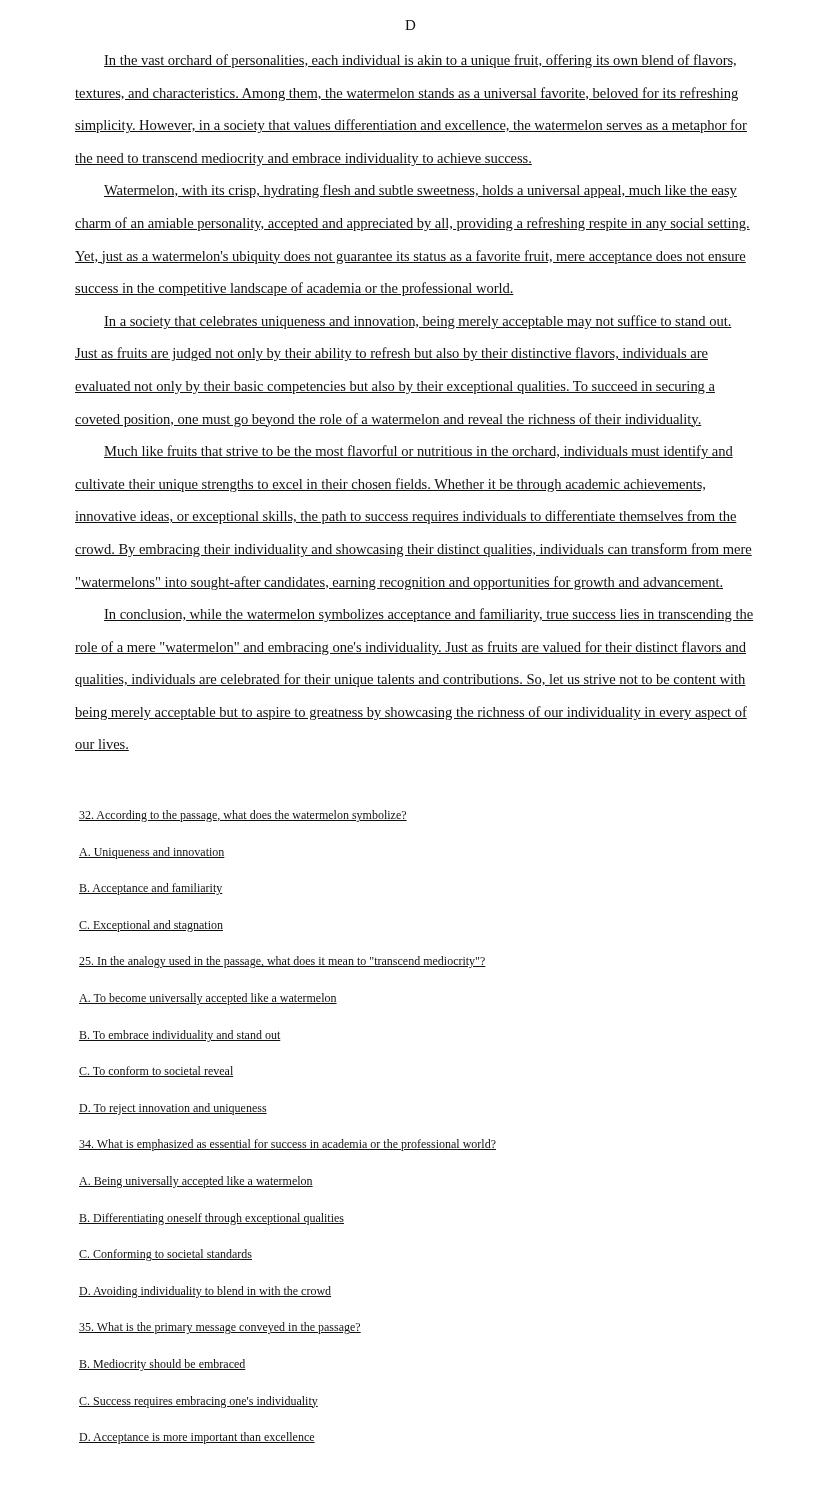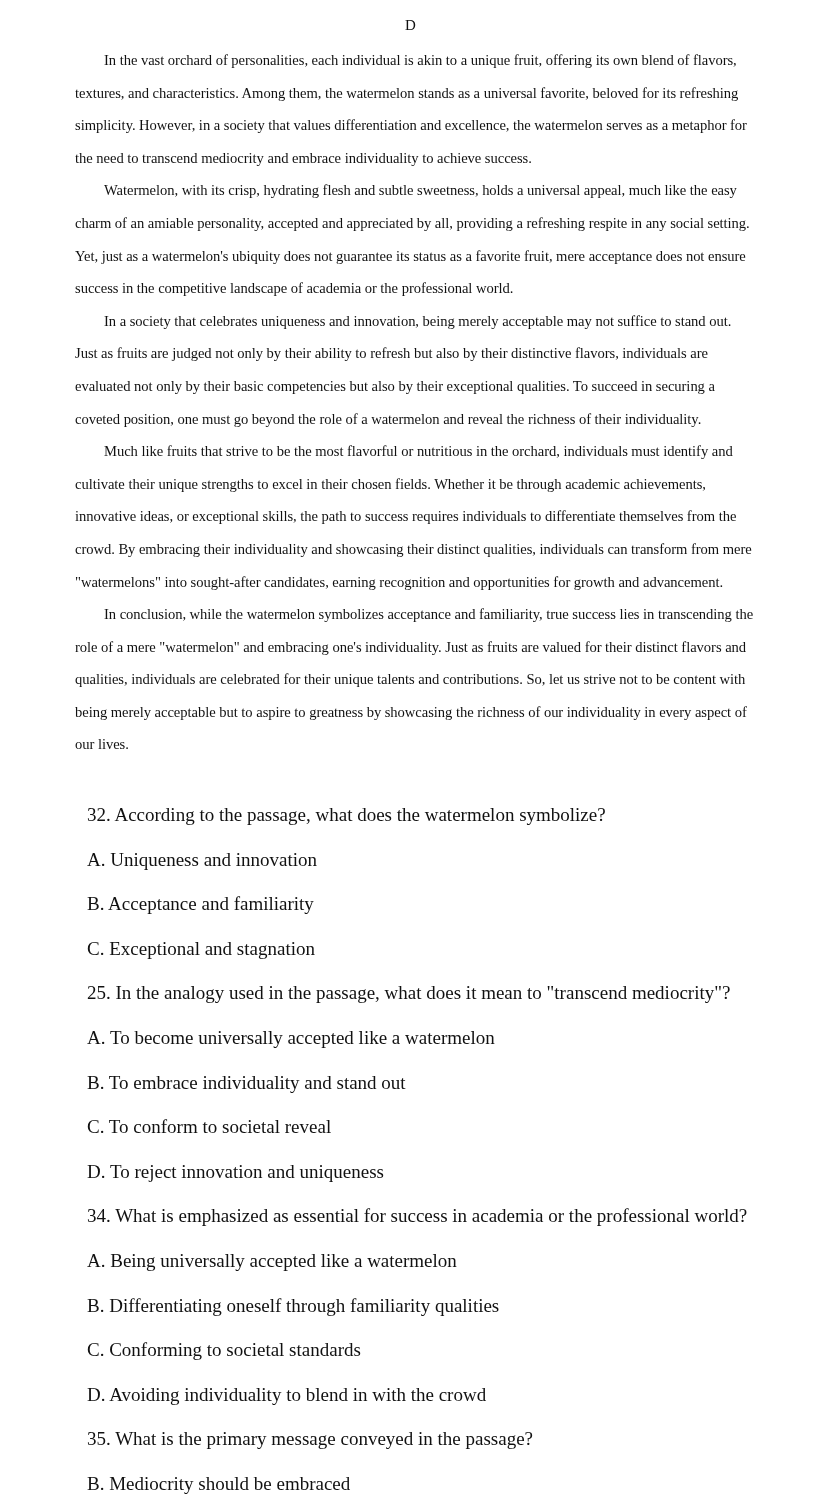--- a/index.html
+++ b/index.html
@@ -36,32 +36,34 @@
       margin-top: 11px;
     }
     .para {
       margin: 0;
       font-size: 14.6px;
       line-height: 32.6px;
       text-indent: 29px;
       text-align: left;
       letter-spacing: -0.05px;
       word-spacing: 0px;
+      text-decoration: underline;
     }
     .questions {
       margin-top: 38px;
     }
     .question {
       margin: 0;
     }
     .q-stem, .q-option {
-      margin: 12px;
-      font-size: 19px;
+      margin: 4px;
+      font-size: 12px;
       line-height: 32.6px;
       white-space: nowrap;
+      text-decoration: underline;
     }
   </style>
 </head>
 <body>
 
 <div class="page">
 
   <p class="section-letter">D</p>
 
   <div class="passage">
@@ -85,21 +87,21 @@
       <p class="q-stem">25. In the analogy used in the passage, what does it mean to "transcend mediocrity"?</p>
       <p class="q-option">A. To become universally accepted like a watermelon</p>
       <p class="q-option">B. To embrace individuality and stand out</p>
       <p class="q-option">C. To conform to societal reveal</p>
       <p class="q-option">D. To reject innovation and uniqueness</p>
     </div>
 
     <div class="question">
       <p class="q-stem">34. What is emphasized as essential for success in academia or the professional world?</p>
       <p class="q-option">A. Being universally accepted like a watermelon</p>
-      <p class="q-option">B. Differentiating oneself through familiarity qualities</p>
+      <p class="q-option">B. Differentiating oneself through exceptional qualities</p>
       <p class="q-option">C. Conforming to societal standards</p>
       <p class="q-option">D. Avoiding individuality to blend in with the crowd</p>
     </div>
 
     <div class="question">
       <p class="q-stem">35. What is the primary message conveyed in the passage?</p>
       <p class="q-option">B. Mediocrity should be embraced</p>
       <p class="q-option">C. Success requires embracing one's individuality</p>
       <p class="q-option">D. Acceptance is more important than excellence</p>
     </div>

